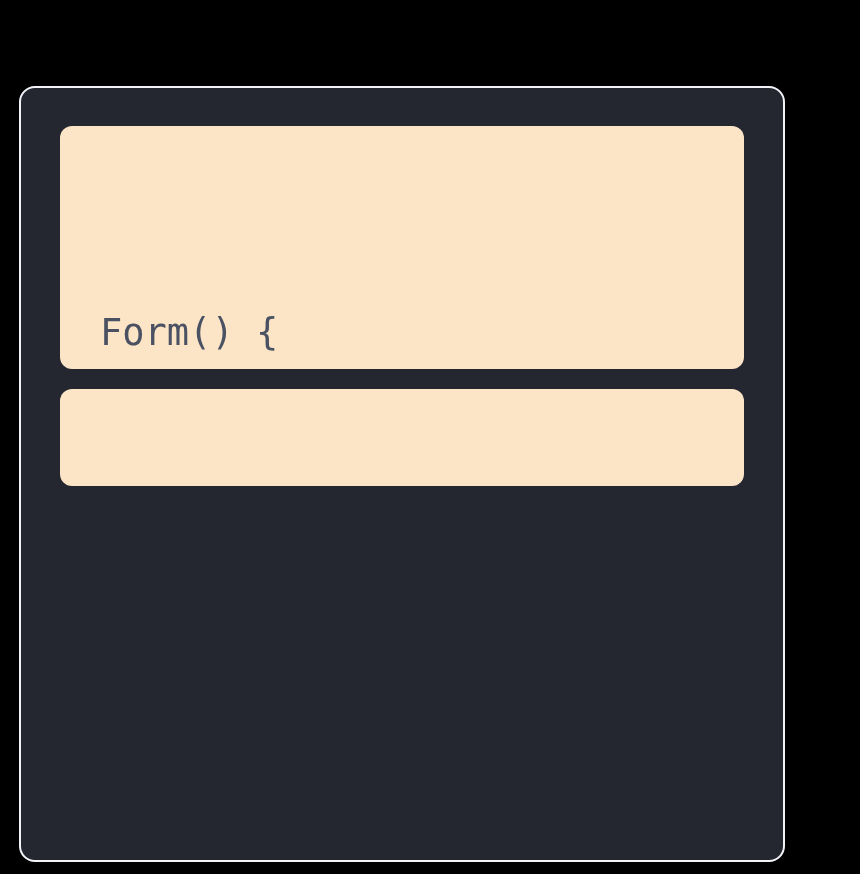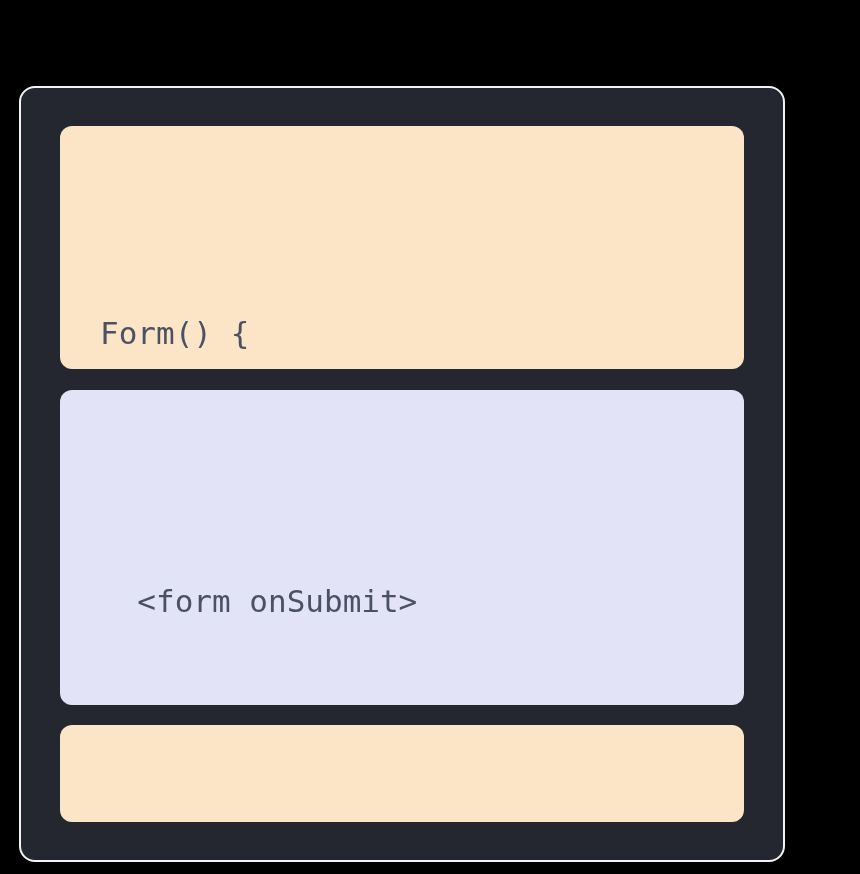--- a/index.html
+++ b/index.html
@@ -37,21 +37,21 @@
     flex-direction: column;
     justify-content: flex-start;
   }
 
   
   .code-block {
     box-sizing: border-box;
     border-radius: 12px;
     color: #4A5162;
     font-family: "DejaVu Sans Mono", monospace;
-    font-size: 31px;
+    font-size: 37px;
     line-height: 74px;
     letter-spacing: 0px;
     white-space: pre;
     overflow: hidden;
   }
 
   .block-js-head {
     background: #FCE4C6;
     padding: 22px 0 22px 0;
     height: 243px;
@@ -83,26 +83,20 @@
 <div id="stage">
 
   <div class="code-card">
 
     <div class="code-block block-js-head">
       <span class="code-line">Form() {</span>
       
       
     </div>
 
-    <div class="code-block block-jsx">
-      <span class="code-line">  &lt;form onSubmit&gt;</span>
-      
-      
-      
-    </div>
 
     <div class="code-block block-js-tail">
       
     </div>
 
   </div>
 
 </div>
 
 </body></html>

